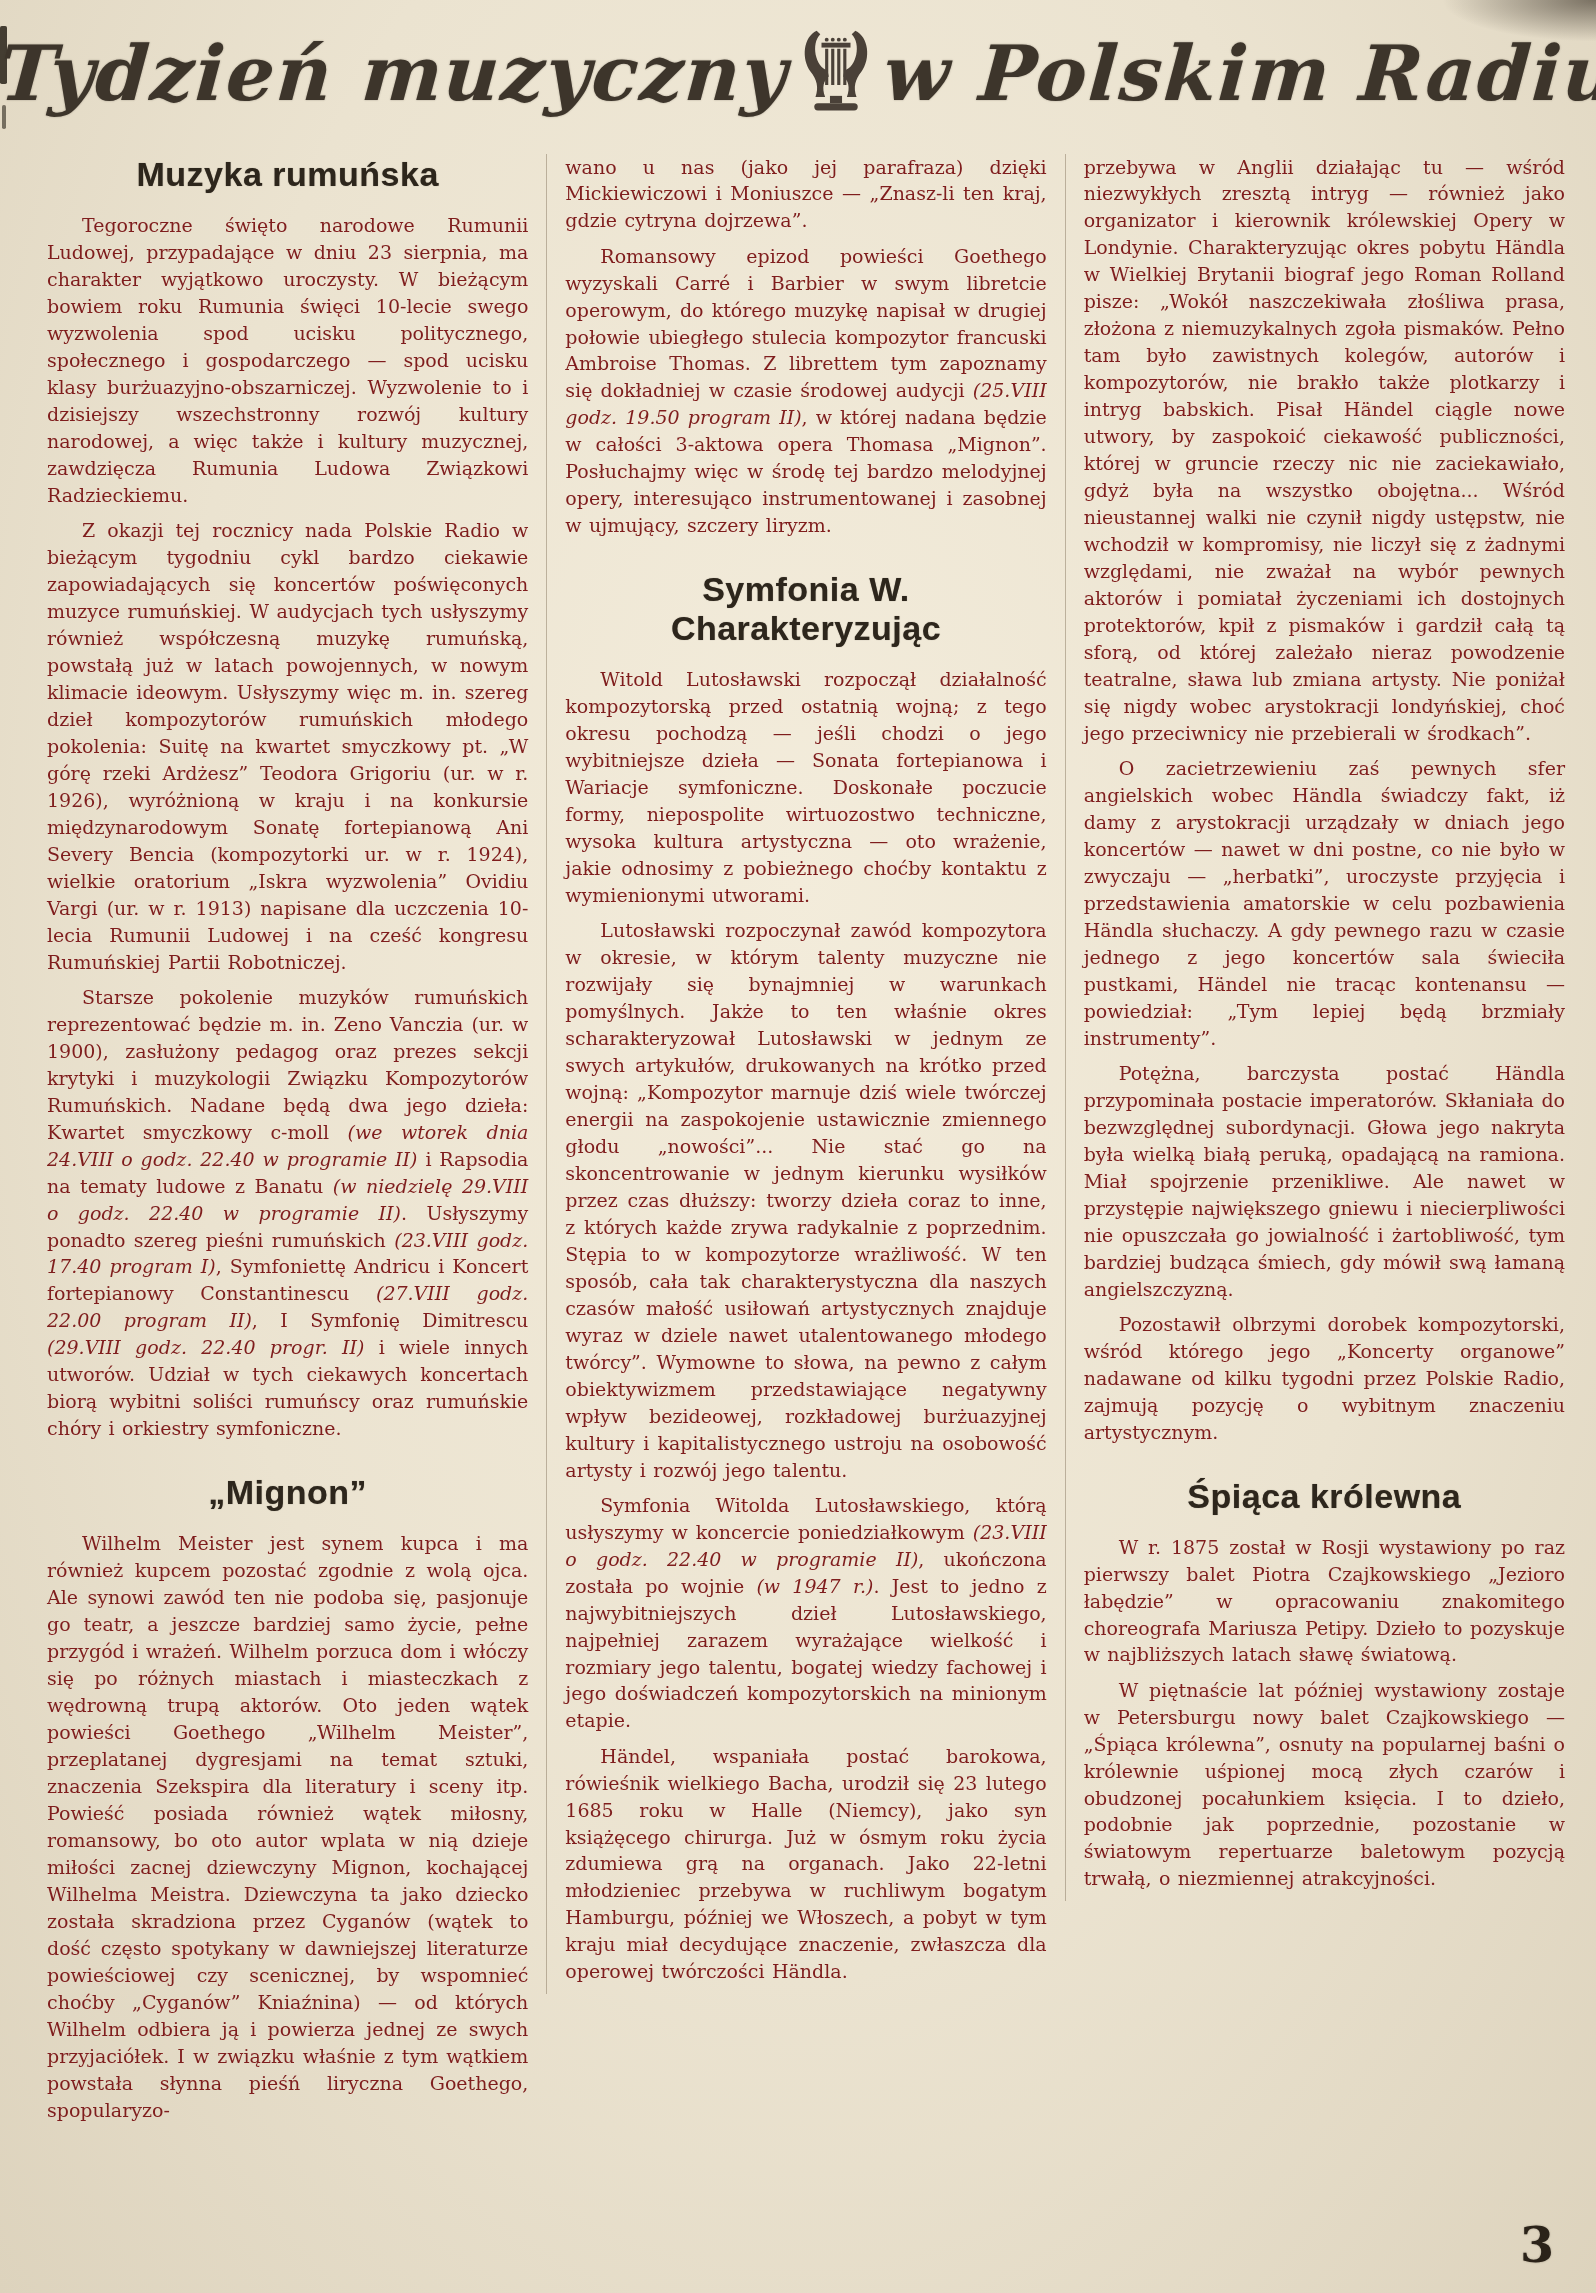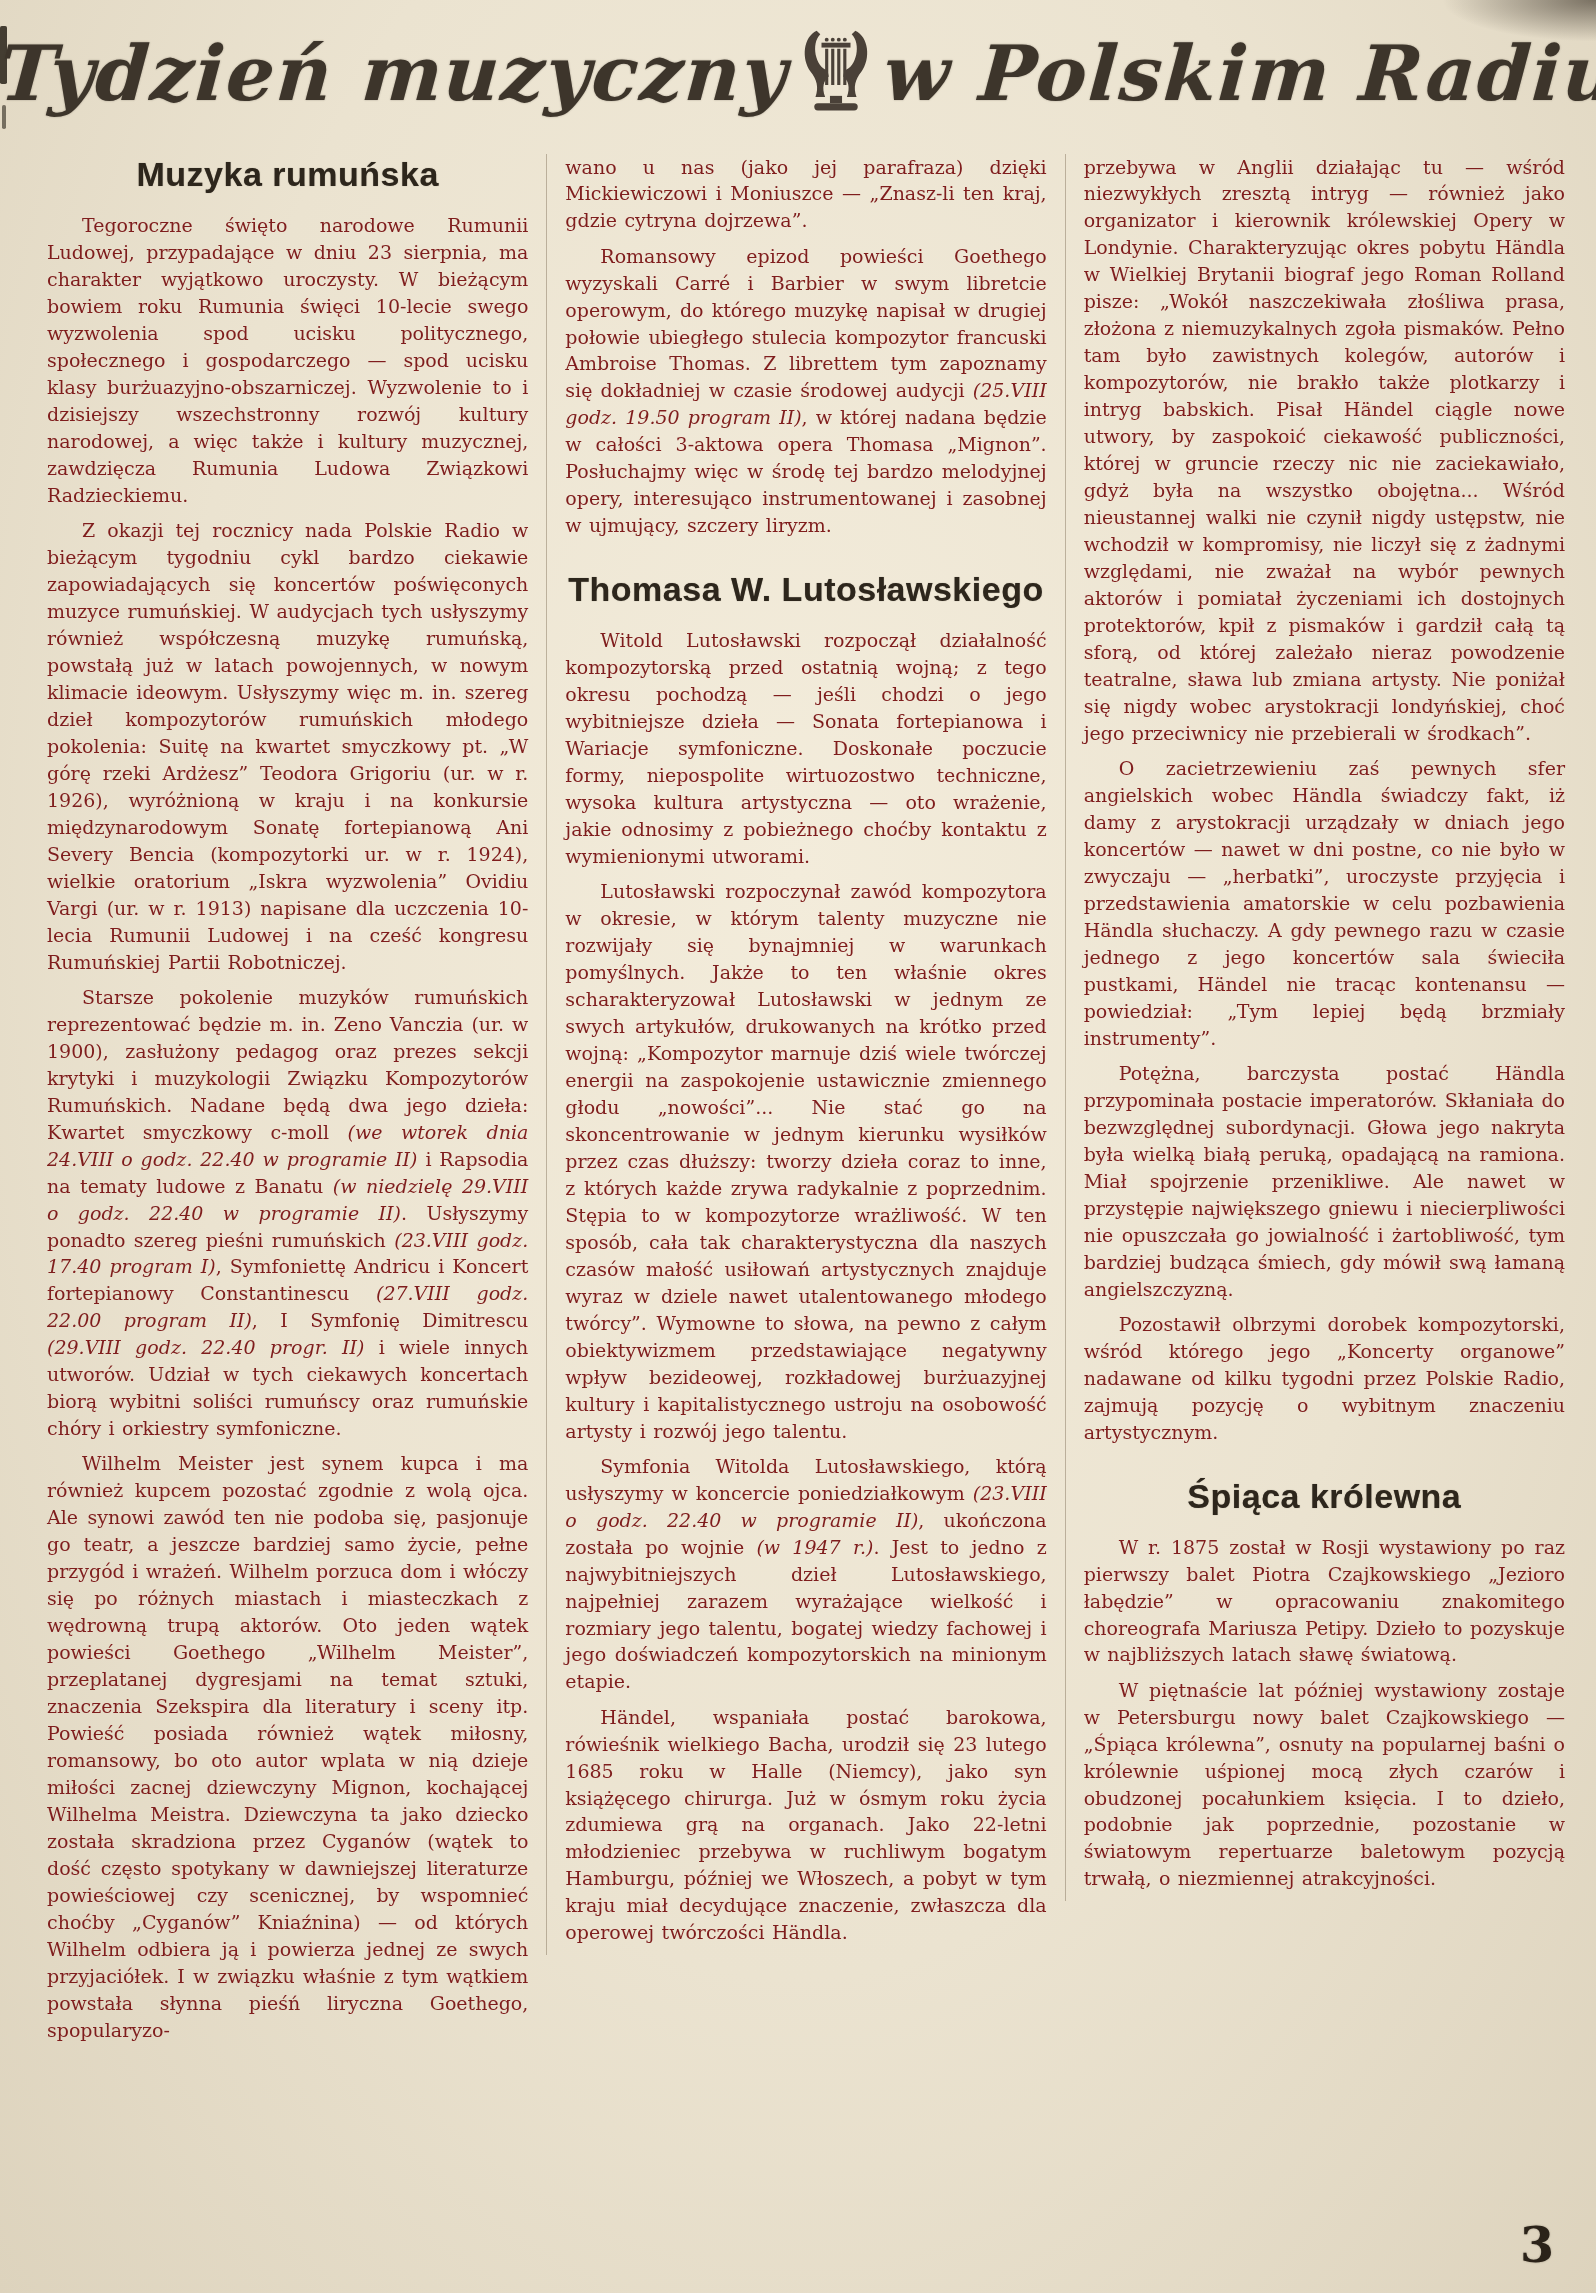--- a/index.html
+++ b/index.html
@@ -98,26 +98,27 @@
       </g>
     </svg></span><span class="title-part">w Polskim Radiu</span>
 </header>
 
 <main class="columns">
   <section class="col">
       <h2 class="sec-heading">Muzyka rumuńska</h2>
       <p class="para">Tegoroczne święto narodowe Rumunii Ludowej, przypadające w dniu 23 sierpnia, ma charakter wyjątkowo uroczysty. W bieżącym bowiem roku Rumunia święci 10-lecie swego wyzwolenia spod ucisku politycznego, społecznego i gospodarczego — spod ucisku klasy burżuazyjno-obszarniczej. Wyzwolenie to i dzisiejszy wszechstronny rozwój kultury narodowej, a więc także i kultury muzycznej, zawdzięcza Rumunia Ludowa Związkowi Radzieckiemu.</p>
       <p class="para">Z okazji tej rocznicy nada Polskie Radio w bieżącym tygodniu cykl bardzo ciekawie zapowiadających się koncertów poświęconych muzyce rumuńskiej. W audycjach tych usłyszymy również współczesną muzykę rumuńską, powstałą już w latach powojennych, w nowym klimacie ideowym. Usłyszymy więc m. in. szereg dzieł kompozytorów rumuńskich młodego pokolenia: Suitę na kwartet smyczkowy pt. „W górę rzeki Ardżesz” Teodora Grigoriu (ur. w r. 1926), wyróżnioną w kraju i na konkursie międzynarodowym Sonatę fortepianową Ani Severy Bencia (kompozytorki ur. w r. 1924), wielkie oratorium „Iskra wyzwolenia” Ovidiu Vargi (ur. w r. 1913) napisane dla uczczenia 10-lecia Rumunii Ludowej i na cześć kongresu Rumuńskiej Partii Robotniczej.</p>
       <p class="para">Starsze pokolenie muzyków rumuńskich reprezentować będzie m. in. Zeno Vanczia (ur. w 1900), zasłużony pedagog oraz prezes sekcji krytyki i muzykologii Związku Kompozytorów Rumuńskich. Nadane będą dwa jego dzieła: Kwartet smyczkowy c-moll <em>(we wtorek dnia 24.VIII o godz. 22.40 w programie II)</em> i Rapsodia na tematy ludowe z Banatu <em>(w niedzielę 29.VIII o godz. 22.40 w programie II)</em>. Usłyszymy ponadto szereg pieśni rumuńskich <em>(23.VIII godz. 17.40 program I)</em>, Symfoniettę Andricu i Koncert fortepianowy Constantinescu <em>(27.VIII godz. 22.00 program II)</em>, I Symfonię Dimitrescu <em>(29.VIII godz. 22.40 progr. II)</em> i wiele innych utworów. Udział w tych ciekawych koncertach biorą wybitni soliści rumuńscy oraz rumuńskie chóry i orkiestry symfoniczne.</p>
+      <h2 class="sec-heading">„Mignon”</h2>
       <p class="para">Wilhelm Meister jest synem kupca i ma również kupcem pozostać zgodnie z wolą ojca. Ale synowi zawód ten nie podoba się, pasjonuje go teatr, a jeszcze bardziej samo życie, pełne przygód i wrażeń. Wilhelm porzuca dom i włóczy się po różnych miastach i miasteczkach z wędrowną trupą aktorów. Oto jeden wątek powieści Goethego „Wilhelm Meister”, przeplatanej dygresjami na temat sztuki, znaczenia Szekspira dla literatury i sceny itp. Powieść posiada również wątek miłosny, romansowy, bo oto autor wplata w nią dzieje miłości zacnej dziewczyny Mignon, kochającej Wilhelma Meistra. Dziewczyna ta jako dziecko została skradziona przez Cyganów (wątek to dość często spotykany w dawniejszej literaturze powieściowej czy scenicznej, by wspomnieć choćby „Cyganów” Kniaźnina) — od których Wilhelm odbiera ją i powierza jednej ze swych przyjaciółek. I w związku właśnie z tym wątkiem powstała słynna pieśń liryczna Goethego, spopularyzo-</p>
     </section>
   <section class="col">
       <p class="para cont">wano u nas (jako jej parafraza) dzięki Mickiewiczowi i Moniuszce — „Znasz-li ten kraj, gdzie cytryna dojrzewa”.</p>
       <p class="para">Romansowy epizod powieści Goethego wyzyskali Carré i Barbier w swym libretcie operowym, do którego muzykę napisał w drugiej połowie ubiegłego stulecia kompozytor francuski Ambroise Thomas. Z librettem tym zapoznamy się dokładniej w czasie środowej audycji <em>(25.VIII godz. 19.50 program II)</em>, w której nadana będzie w całości 3-aktowa opera Thomasa „Mignon”. Posłuchajmy więc w środę tej bardzo melodyjnej opery, interesująco instrumentowanej i zasobnej w ujmujący, szczery liryzm.</p>
-      <h2 class="sec-heading">Thomasa W. Lutosławskiego</h2>
+      <h2 class="sec-heading">Symfonia W. Charakteryzując</h2>
       <p class="para">Witold Lutosławski rozpoczął działalność kompozytorską przed ostatnią wojną; z tego okresu pochodzą — jeśli chodzi o jego wybitniejsze dzieła — Sonata fortepianowa i Wariacje symfoniczne. Doskonałe poczucie formy, niepospolite wirtuozostwo techniczne, wysoka kultura artystyczna — oto wrażenie, jakie odnosimy z pobieżnego choćby kontaktu z wymienionymi utworami.</p>
       <p class="para">Lutosławski rozpoczynał zawód kompozytora w okresie, w którym talenty muzyczne nie rozwijały się bynajmniej w warunkach pomyślnych. Jakże to ten właśnie okres scharakteryzował Lutosławski w jednym ze swych artykułów, drukowanych na krótko przed wojną: „Kompozytor marnuje dziś wiele twórczej energii na zaspokojenie ustawicznie zmiennego głodu „nowości”... Nie stać go na skoncentrowanie w jednym kierunku wysiłków przez czas dłuższy: tworzy dzieła coraz to inne, z których każde zrywa radykalnie z poprzednim. Stępia to w kompozytorze wrażliwość. W ten sposób, cała tak charakterystyczna dla naszych czasów małość usiłowań artystycznych znajduje wyraz w dziele nawet utalentowanego młodego twórcy”. Wymowne to słowa, na pewno z całym obiektywizmem przedstawiające negatywny wpływ bezideowej, rozkładowej burżuazyjnej kultury i kapitalistycznego ustroju na osobowość artysty i rozwój jego talentu.</p>
       <p class="para">Symfonia Witolda Lutosławskiego, którą usłyszymy w koncercie poniedziałkowym <em>(23.VIII o godz. 22.40 w programie II)</em>, ukończona została po wojnie <em>(w 1947 r.)</em>. Jest to jedno z najwybitniejszych dzieł Lutosławskiego, najpełniej zarazem wyrażające wielkość i rozmiary jego talentu, bogatej wiedzy fachowej i jego doświadczeń kompozytorskich na minionym etapie.</p>
       <p class="para">Händel, wspaniała postać barokowa, rówieśnik wielkiego Bacha, urodził się 23 lutego 1685 roku w Halle (Niemcy), jako syn książęcego chirurga. Już w ósmym roku życia zdumiewa grą na organach. Jako 22-letni młodzieniec przebywa w ruchliwym bogatym Hamburgu, później we Włoszech, a pobyt w tym kraju miał decydujące znaczenie, zwłaszcza dla operowej twórczości Händla.</p>
     </section>
   <section class="col">
       <p class="para cont">przebywa w Anglii działając tu — wśród niezwykłych zresztą intryg — również jako organizator i kierownik królewskiej Opery w Londynie. Charakteryzując okres pobytu Händla w Wielkiej Brytanii biograf jego Roman Rolland pisze: „Wokół naszczekiwała złośliwa prasa, złożona z niemuzykalnych zgoła pismaków. Pełno tam było zawistnych kolegów, autorów i kompozytorów, nie brakło także plotkarzy i intryg babskich. Pisał Händel ciągle nowe utwory, by zaspokoić ciekawość publiczności, której w gruncie rzeczy nic nie zaciekawiało, gdyż była na wszystko obojętna... Wśród nieustannej walki nie czynił nigdy ustępstw, nie wchodził w kompromisy, nie liczył się z żadnymi względami, nie zważał na wybór pewnych aktorów i pomiatał życzeniami ich dostojnych protektorów, kpił z pismaków i gardził całą tą sforą, od której zależało nieraz powodzenie teatralne, sława lub zmiana artysty. Nie poniżał się nigdy wobec arystokracji londyńskiej, choć jego przeciwnicy nie przebierali w środkach”.</p>
       <p class="para">O zacietrzewieniu zaś pewnych sfer angielskich wobec Händla świadczy fakt, iż damy z arystokracji urządzały w dniach jego koncertów — nawet w dni postne, co nie było w zwyczaju — „herbatki”, uroczyste przyjęcia i przedstawienia amatorskie w celu pozbawienia Händla słuchaczy. A gdy pewnego razu w czasie jednego z jego koncertów sala świeciła pustkami, Händel nie tracąc kontenansu — powiedział: „Tym lepiej będą brzmiały instrumenty”.</p>
       <p class="para">Potężna, barczysta postać Händla przypominała postacie imperatorów. Skłaniała do bezwzględnej subordynacji. Głowa jego nakryta była wielką białą peruką, opadającą na ramiona. Miał spojrzenie przenikliwe. Ale nawet w przystępie największego gniewu i niecierpliwości nie opuszczała go jowialność i żartobliwość, tym bardziej budząca śmiech, gdy mówił swą łamaną angielszczyzną.</p>
       <p class="para">Pozostawił olbrzymi dorobek kompozytorski, wśród którego jego „Koncerty organowe” nadawane od kilku tygodni przez Polskie Radio, zajmują pozycję o wybitnym znaczeniu artystycznym.</p>

